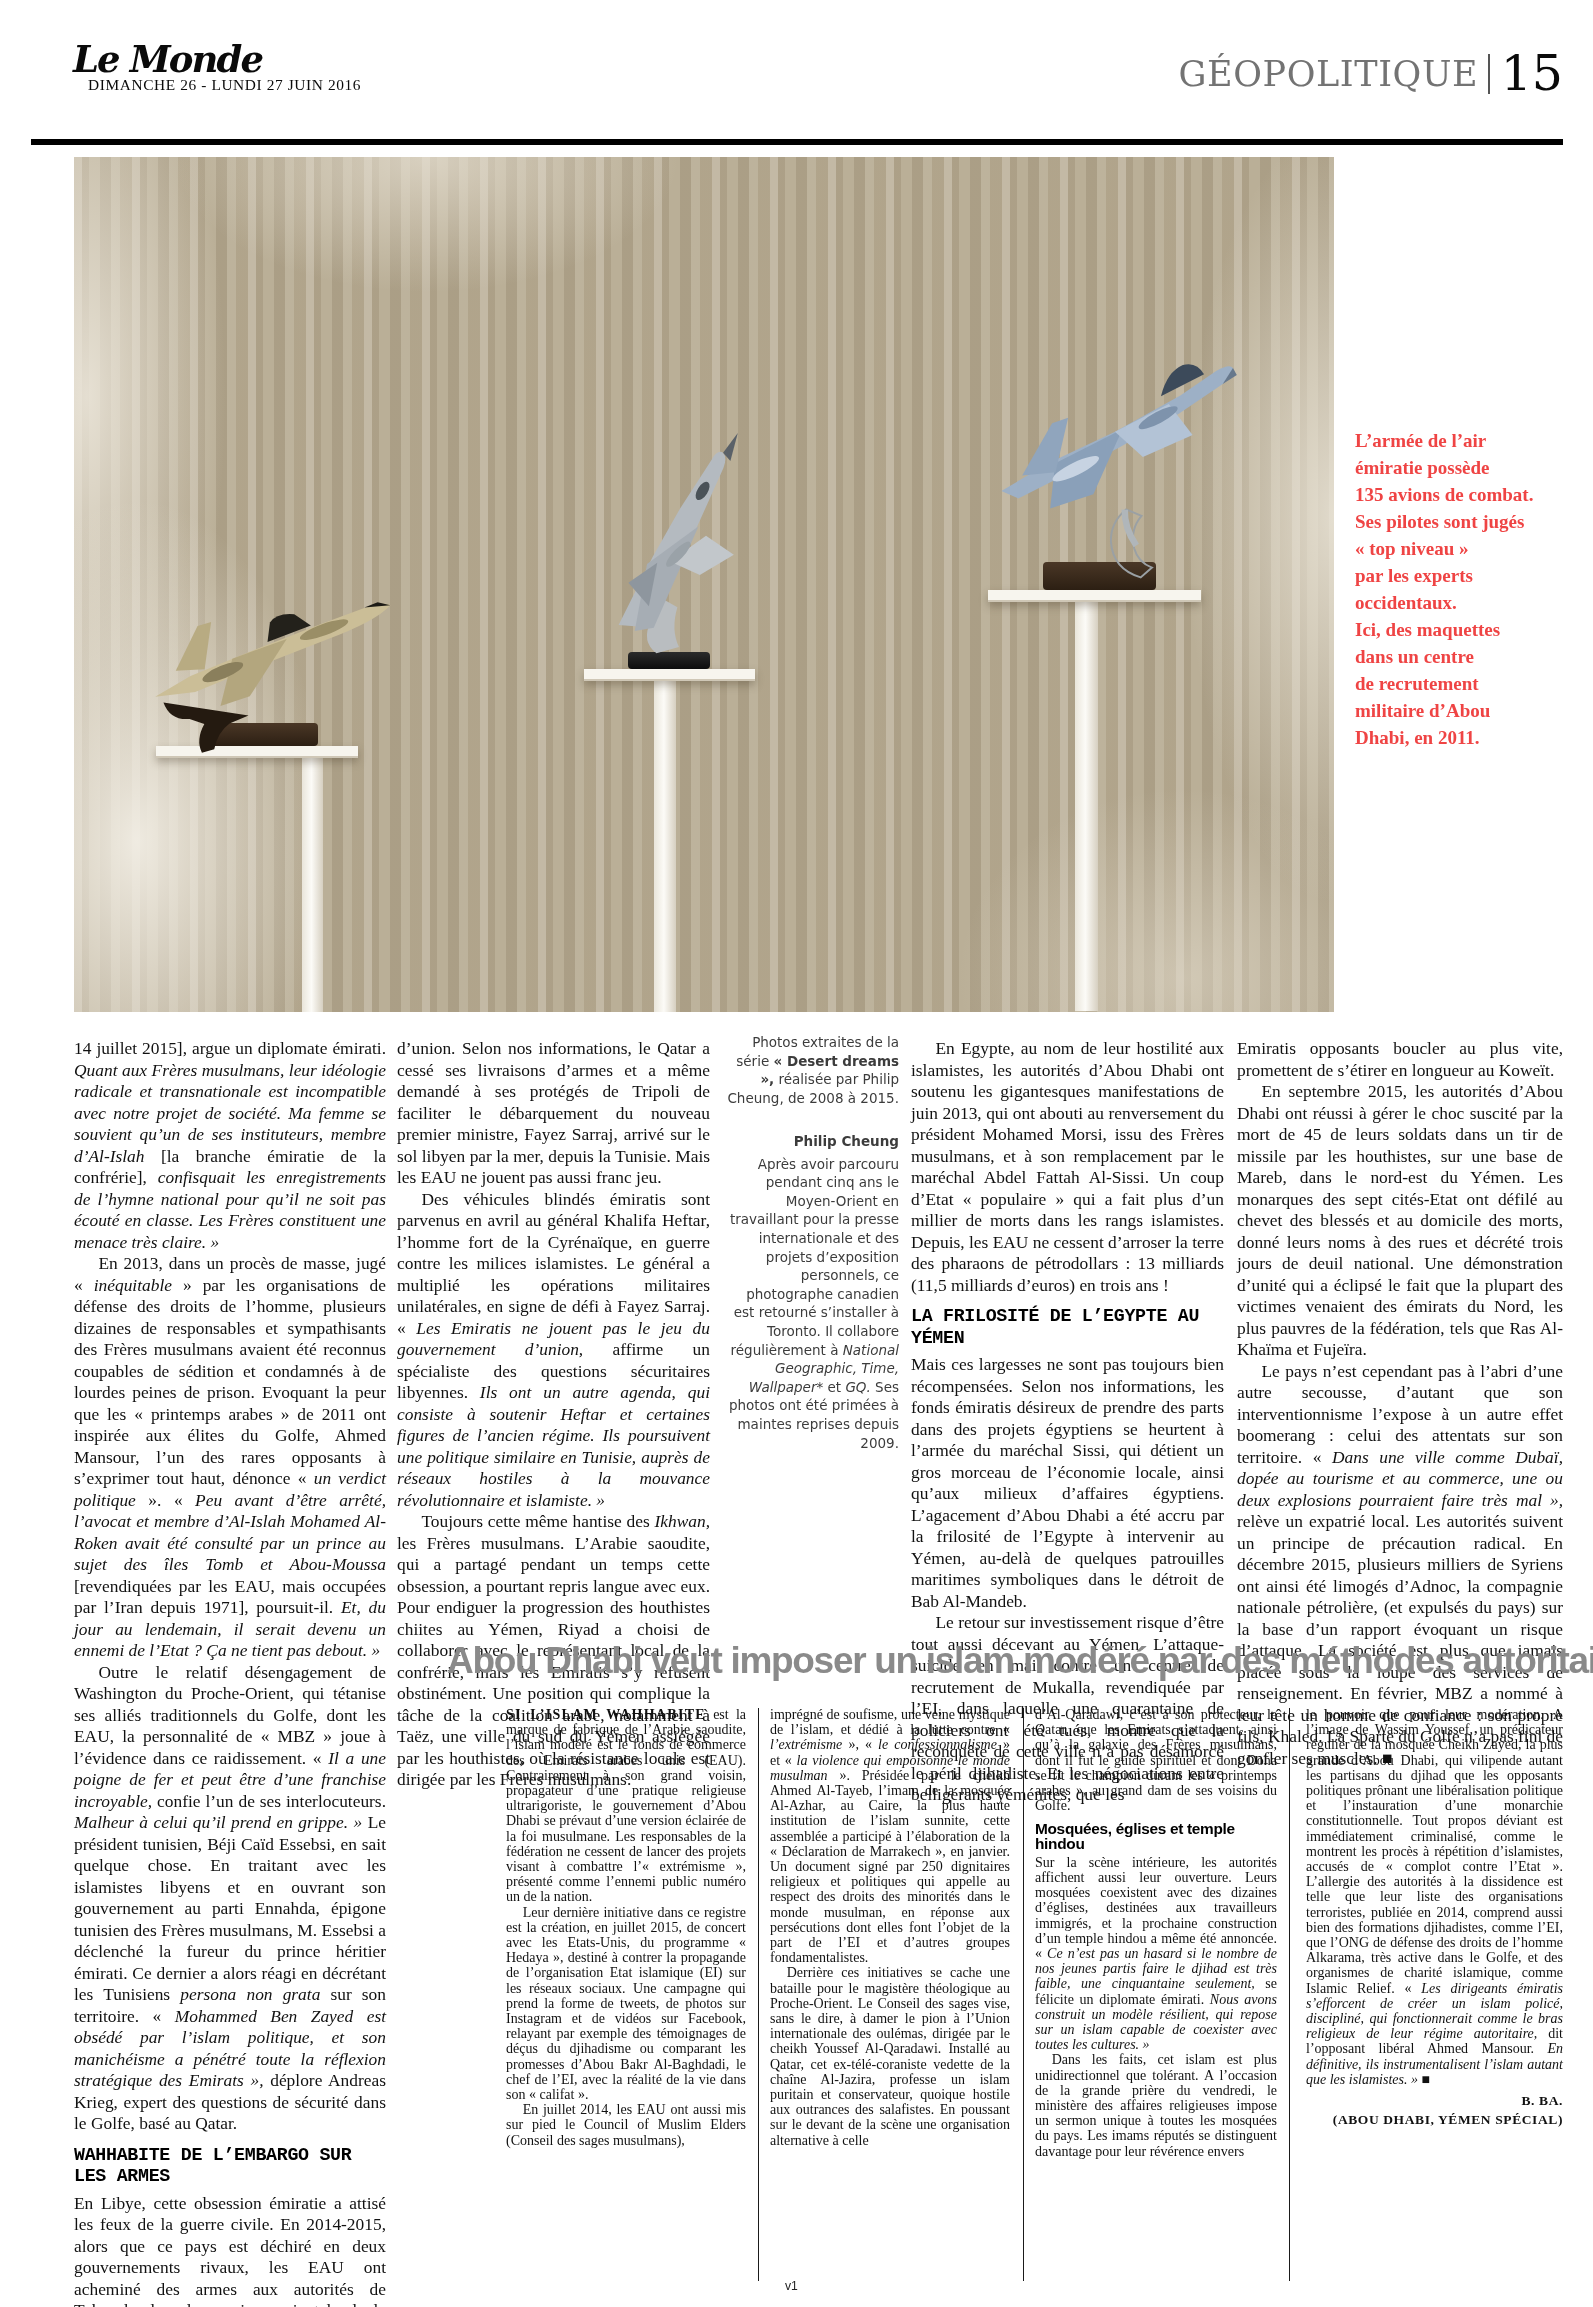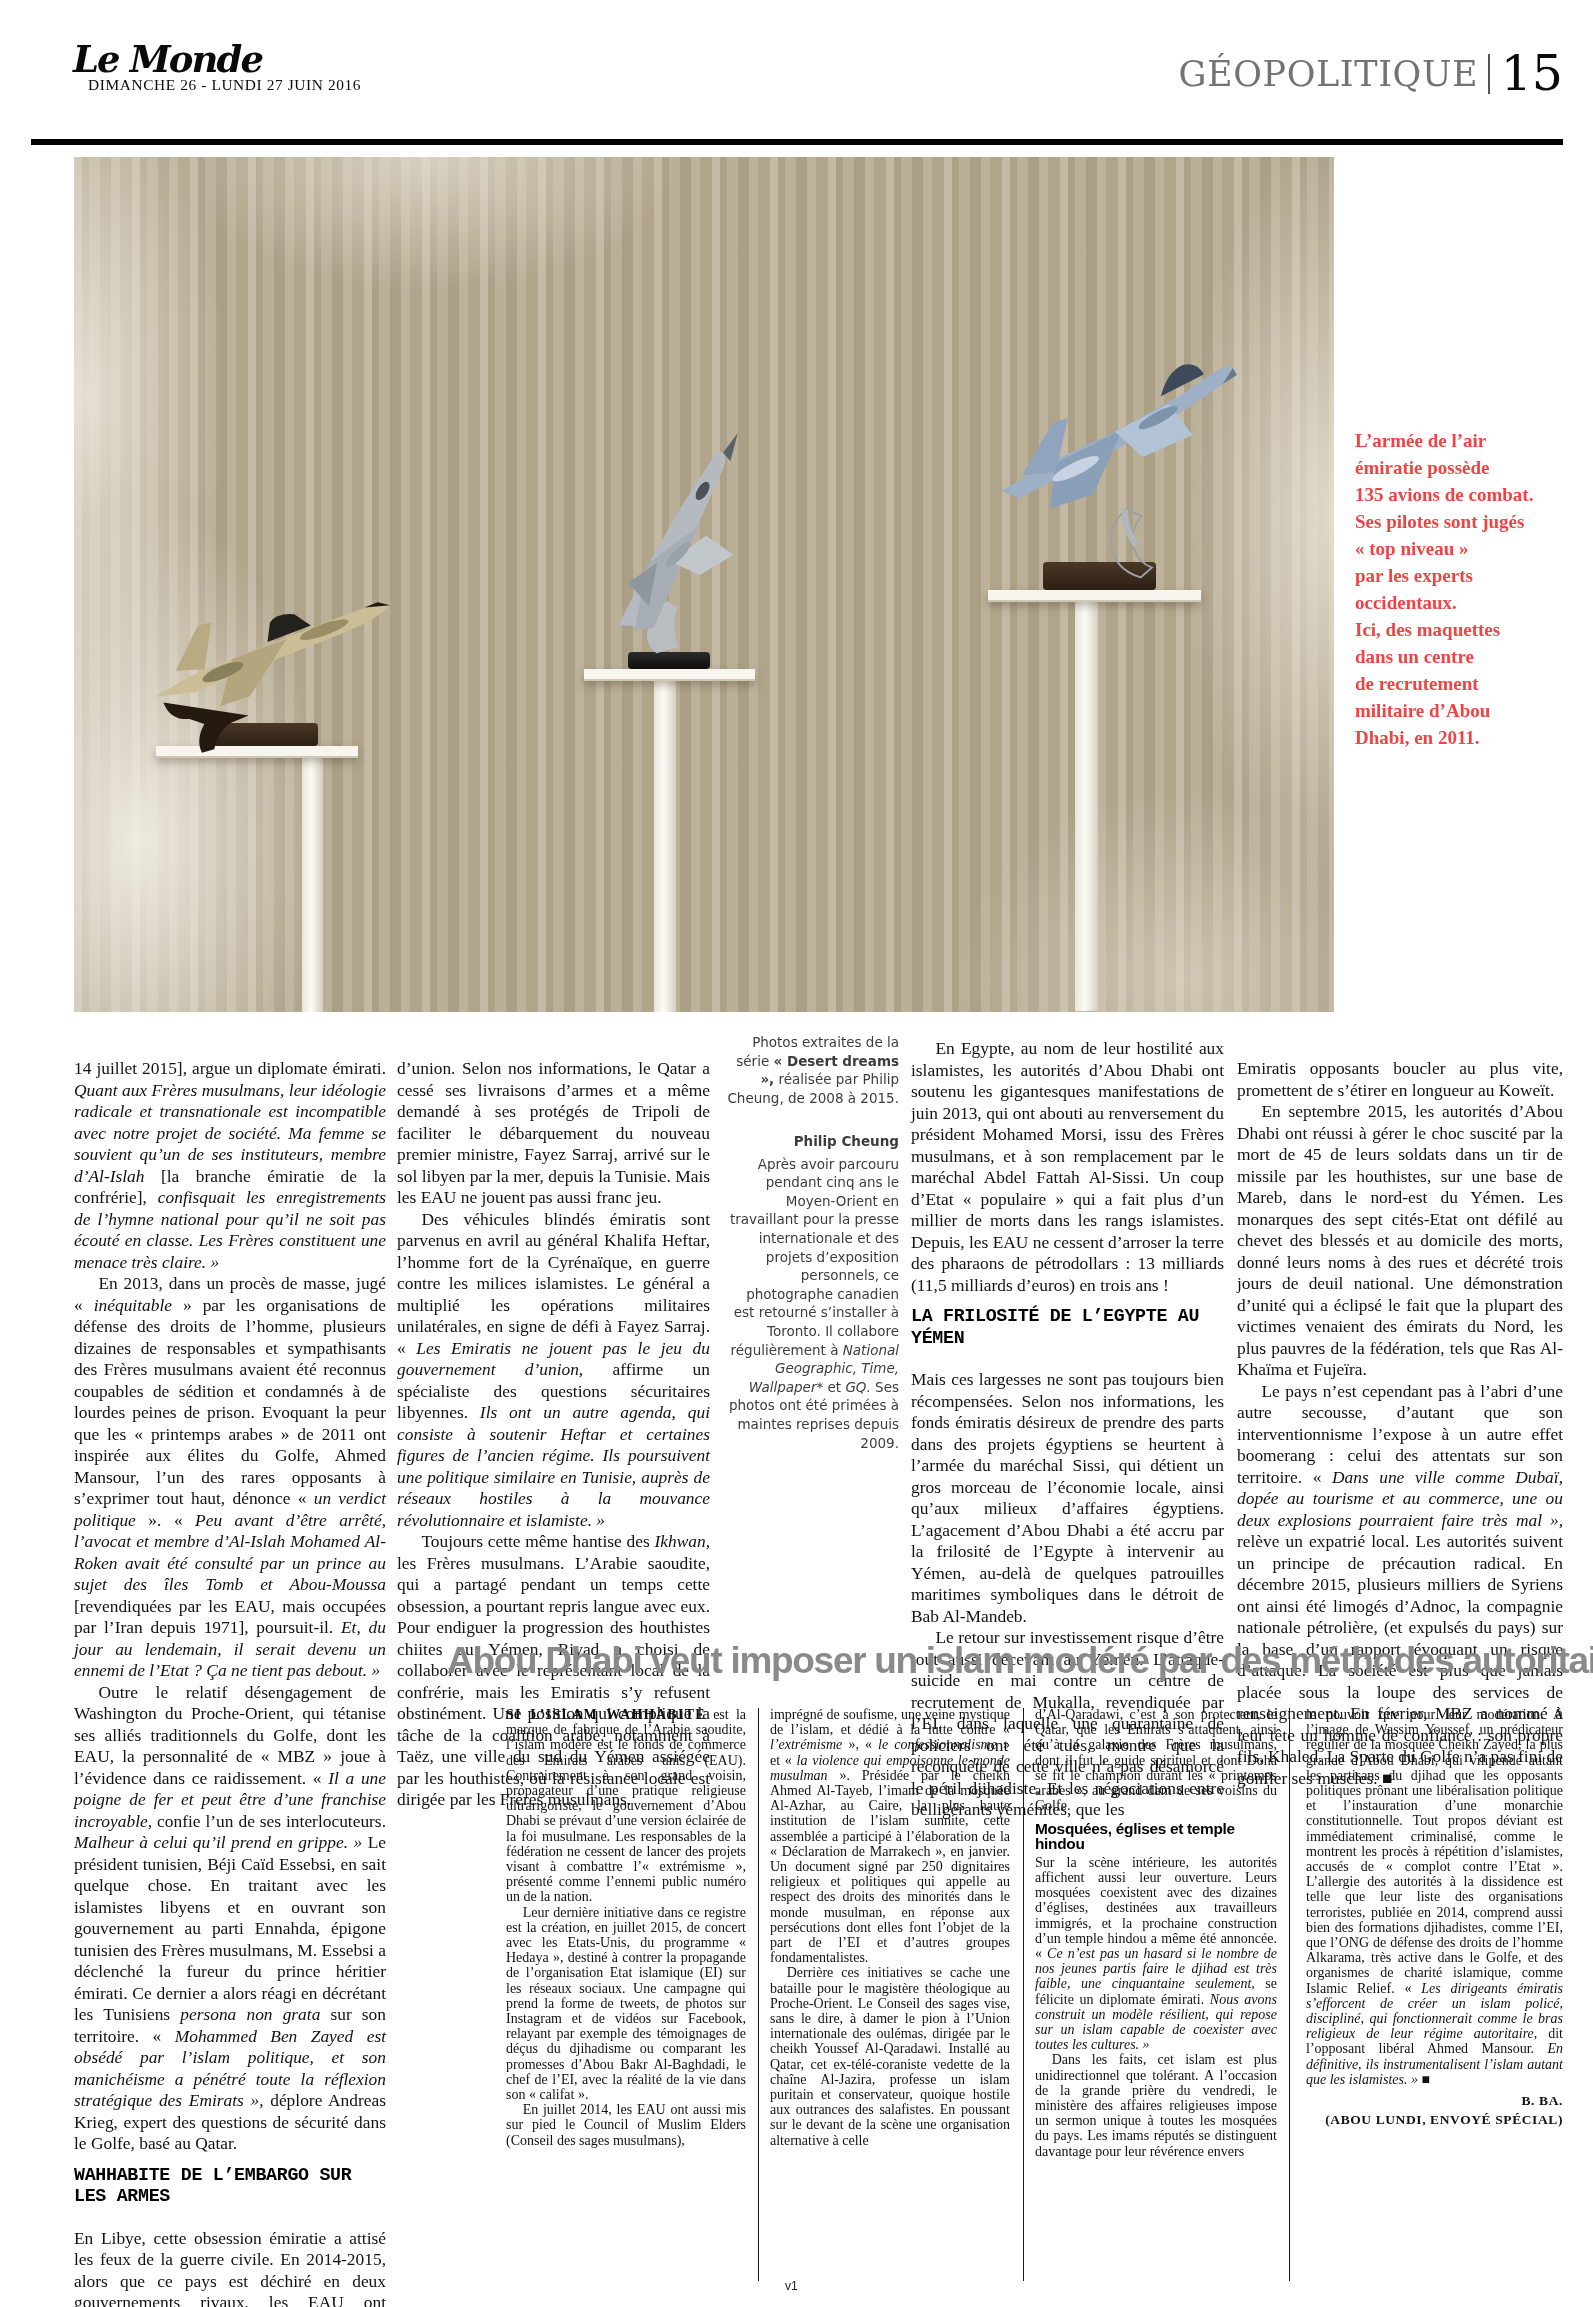--- a/index.html
+++ b/index.html
@@ -37,21 +37,21 @@
   .stand-base{position:absolute;background:linear-gradient(#4a3726,#2c1f13);border-radius:3.9px;}
   .jet{position:absolute;}
 
   
   #photo-caption{left:1355px;top:427px;width:216px;font-weight:bold;font-size:19px;line-height:27px;
       color:#ef4444;white-space:pre-line;}
 
   
   .body-col{font-size:17.4px;line-height:21.5px;text-align:justify;}
   .body-col p{margin:0;text-indent:24.4px;}
-  .body-col p.noindent{text-indent:0;margin-top:20px;}
+  .body-col p.noindent{text-indent:0;}
   .body-col h3{font-family:Liberation Mono, monospace;font-size:18.3px;letter-spacing:-0.3px;
       margin:10.3px 0 5.1px 0;text-align:left;color:#000;}
   #a1-col1{left:74px;top:1038px;width:312px;}
   #a1-col2{left:397px;top:1038px;width:313px;}
   #a1-col4{left:911px;top:1038px;width:313px;}
   #a1-col5{left:1237px;top:1038px;width:326px;}
   .run-i{font-style:italic;}
   .run-b{font-weight:bold;}
   .run-lead{font-weight:bold;letter-spacing:1.3px;}
 
@@ -204,18 +204,18 @@
       <p class="noindent"><span>d’Al-Qaradawi, c’est à son protecteur, le Qatar, que les Emirats s’attaquent, ainsi qu’à la galaxie des Frères musulmans, dont il fut le guide spirituel et dont Doha se fit le champion durant les « printemps arabes », au grand dam de ses voisins du Golfe.</span></p>
       <h3>Mosquées, églises et temple hindou</h3>
       <p class="noindent"><span>Sur la scène intérieure, les autorités affichent aussi leur ouverture. Leurs mosquées coexistent avec des dizaines d’églises, destinées aux travailleurs immigrés, et la prochaine construction d’un temple hindou a même été annoncée. « </span><span class="run-i">Ce n’est pas un hasard si le nombre de nos jeunes partis faire le djihad est très faible, une cinquantaine seulement,</span><span> se félicite un diplomate émirati. </span><span class="run-i">Nous avons construit un modèle résilient, qui repose sur un islam capable de coexister avec toutes les cultures. »</span></p>
       <p><span>Dans les faits, cet islam est plus unidirectionnel que tolérant. A l’occasion de la grande prière du vendredi, le ministère des affaires religieuses impose un sermon unique à toutes les mosquées du pays. Les imams réputés se distinguent davantage pour leur révérence envers</span></p>
     </div>
   <div class="abs a2col" id="a2-colD">
     <div>
         <p class="noindent"><span>le pouvoir que pour leur modération. A l’image de Wassim Youssef, un prédicateur régulier de la mosquée Cheikh Zayed, la plus grande d’Abou Dhabi, qui vilipende autant les partisans du djihad que les opposants politiques prônant une libéralisation politique et l’instauration d’une monarchie constitutionnelle. Tout propos déviant est immédiatement criminalisé, comme le montrent les procès à répétition d’islamistes, accusés de « complot contre l’Etat ». L’allergie des autorités à la dissidence est telle que leur liste des organisations terroristes, publiée en 2014, comprend aussi bien des formations djihadistes, comme l’EI, que l’ONG de défense des droits de l’homme Alkarama, très active dans le Golfe, et des organismes de charité islamique, comme Islamic Relief. « </span><span class="run-i">Les dirigeants émiratis s’efforcent de créer un islam policé, discipliné, qui fonctionnerait comme le bras religieux de leur régime autoritaire,</span><span> dit l’opposant libéral Ahmed Mansour. </span><span class="run-i">En définitive, ils instrumentalisent l’islam autant que les islamistes. »</span><span> ■</span></p>
       </div>
     <div id="a2-byline">B. BA.
-(ABOU LUNDI, ENVOYÉ SPÉCIAL)</div>
+(ABOU DHABI, YÉMEN SPÉCIAL)</div>
   </div>
 
   <div class="abs" id="folio-mark">v1</div>
 </div>
 
 
 </body></html>

